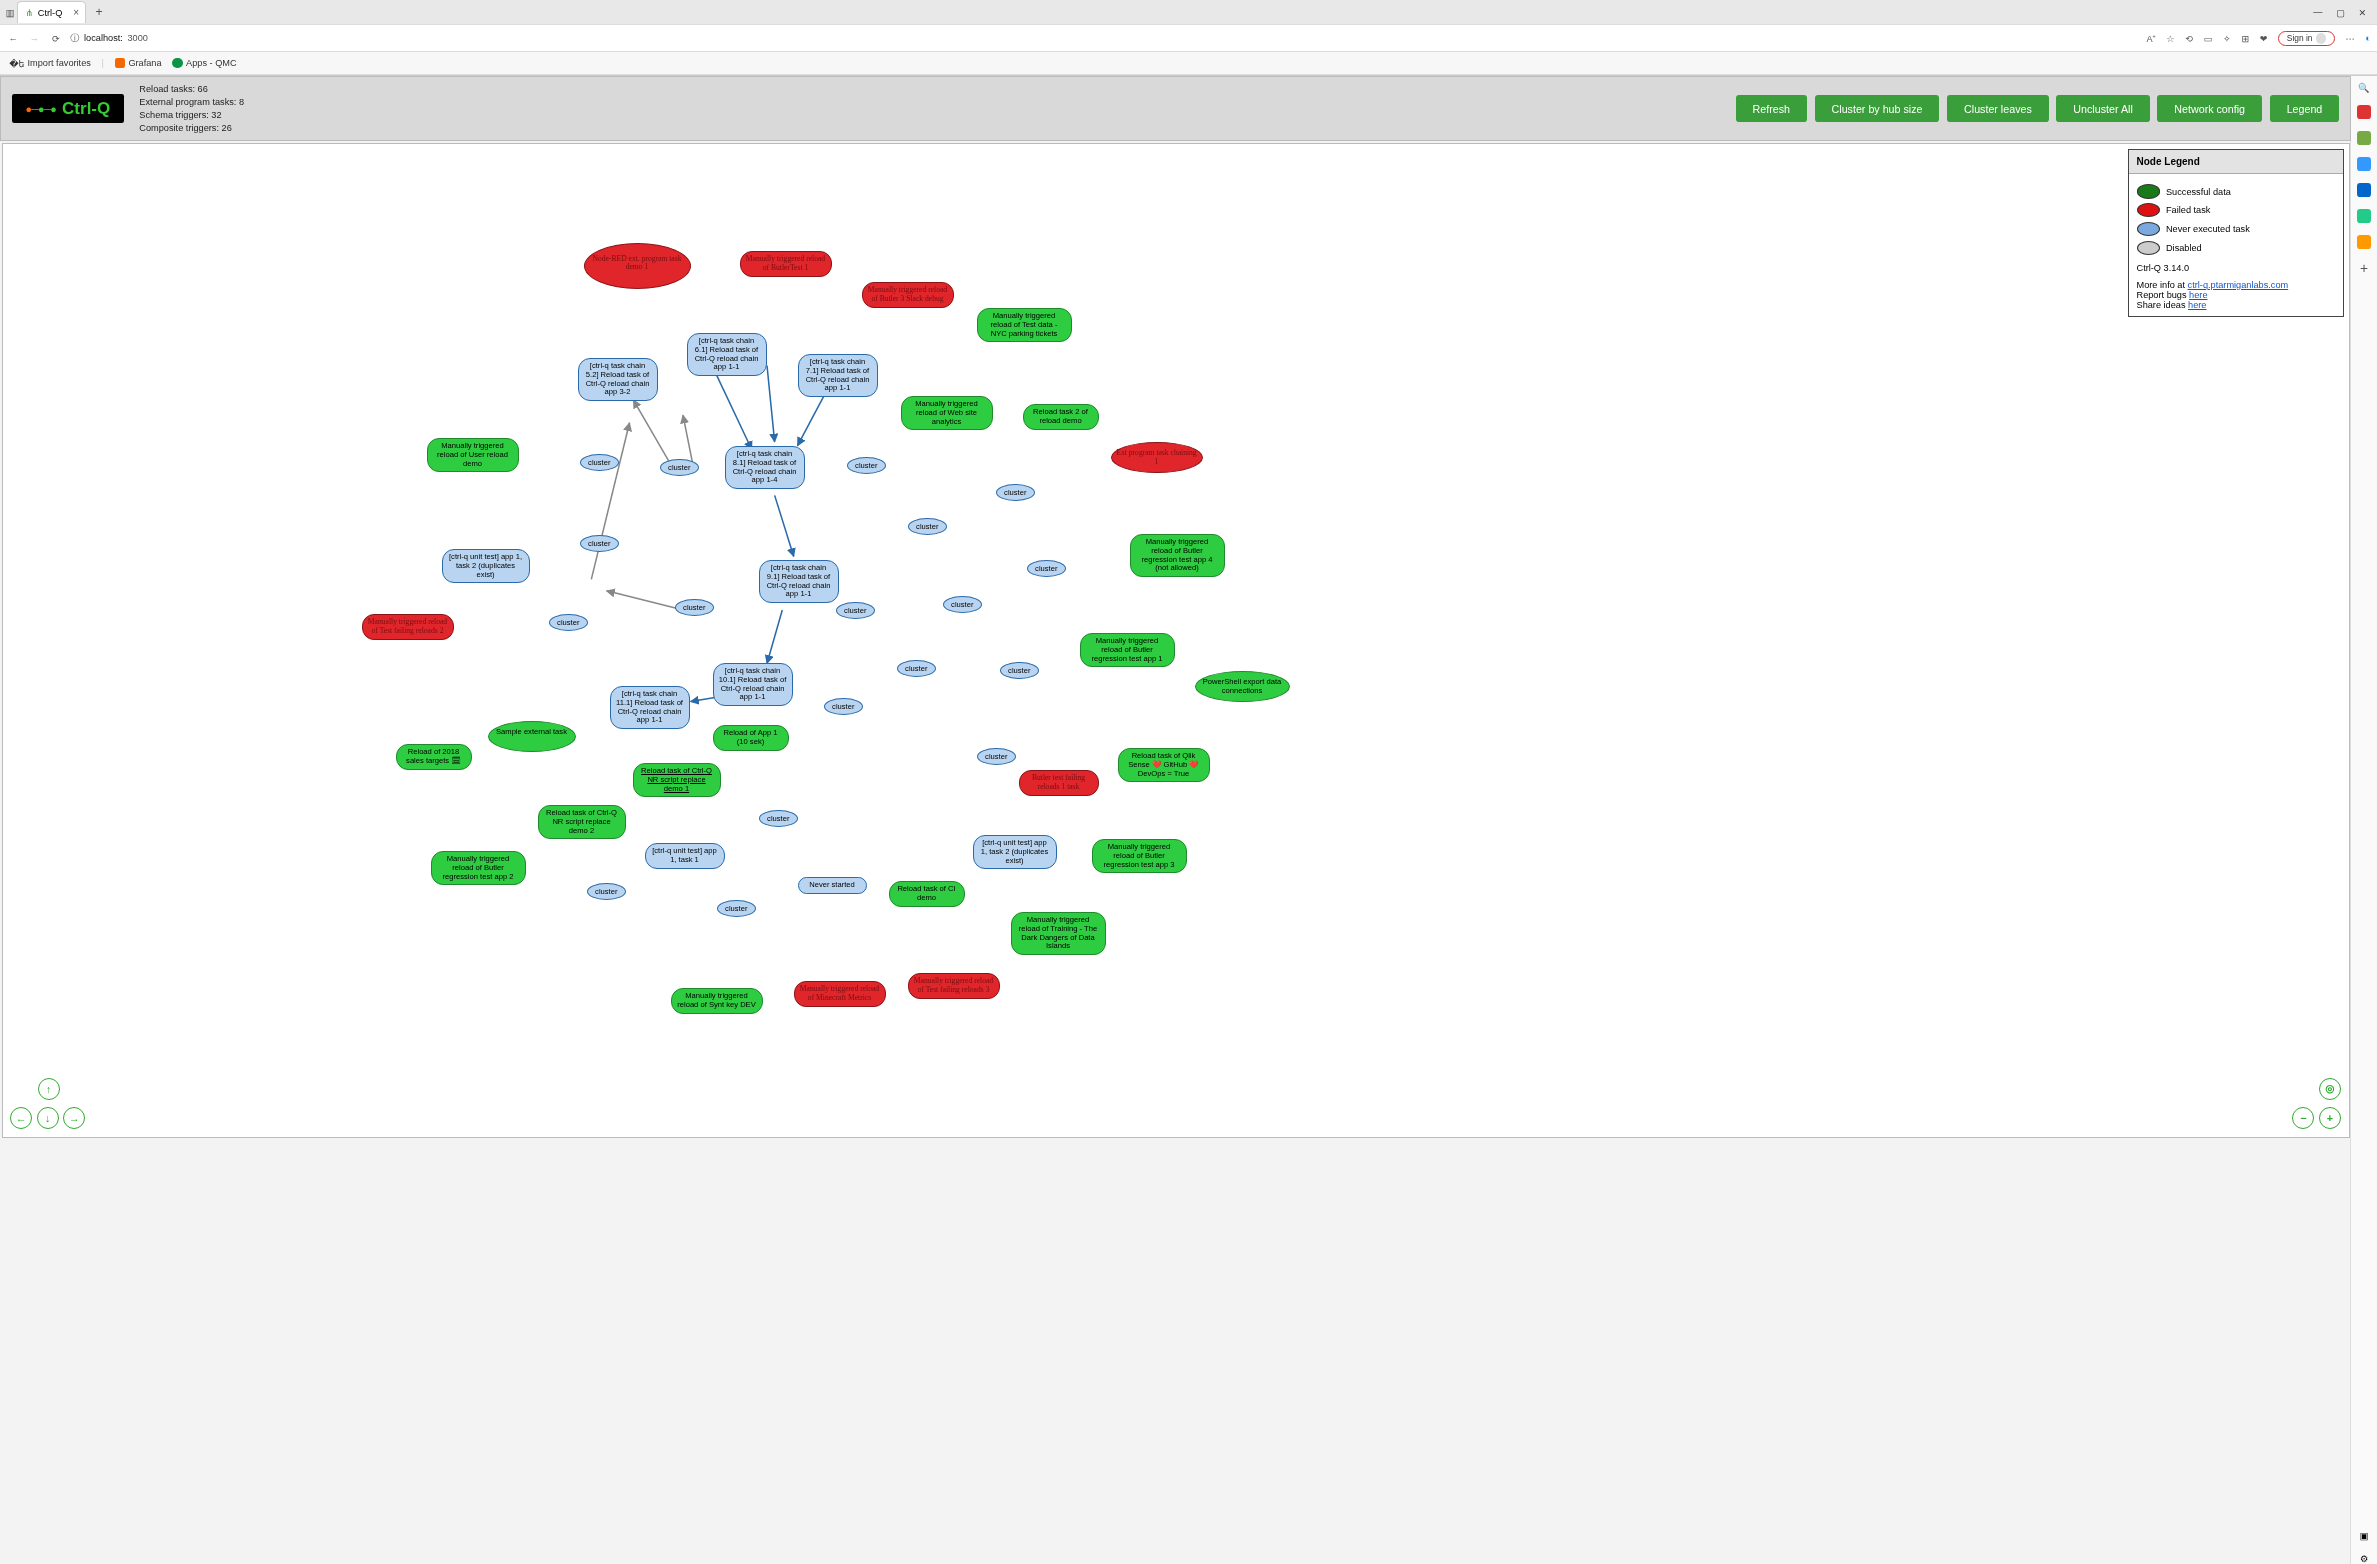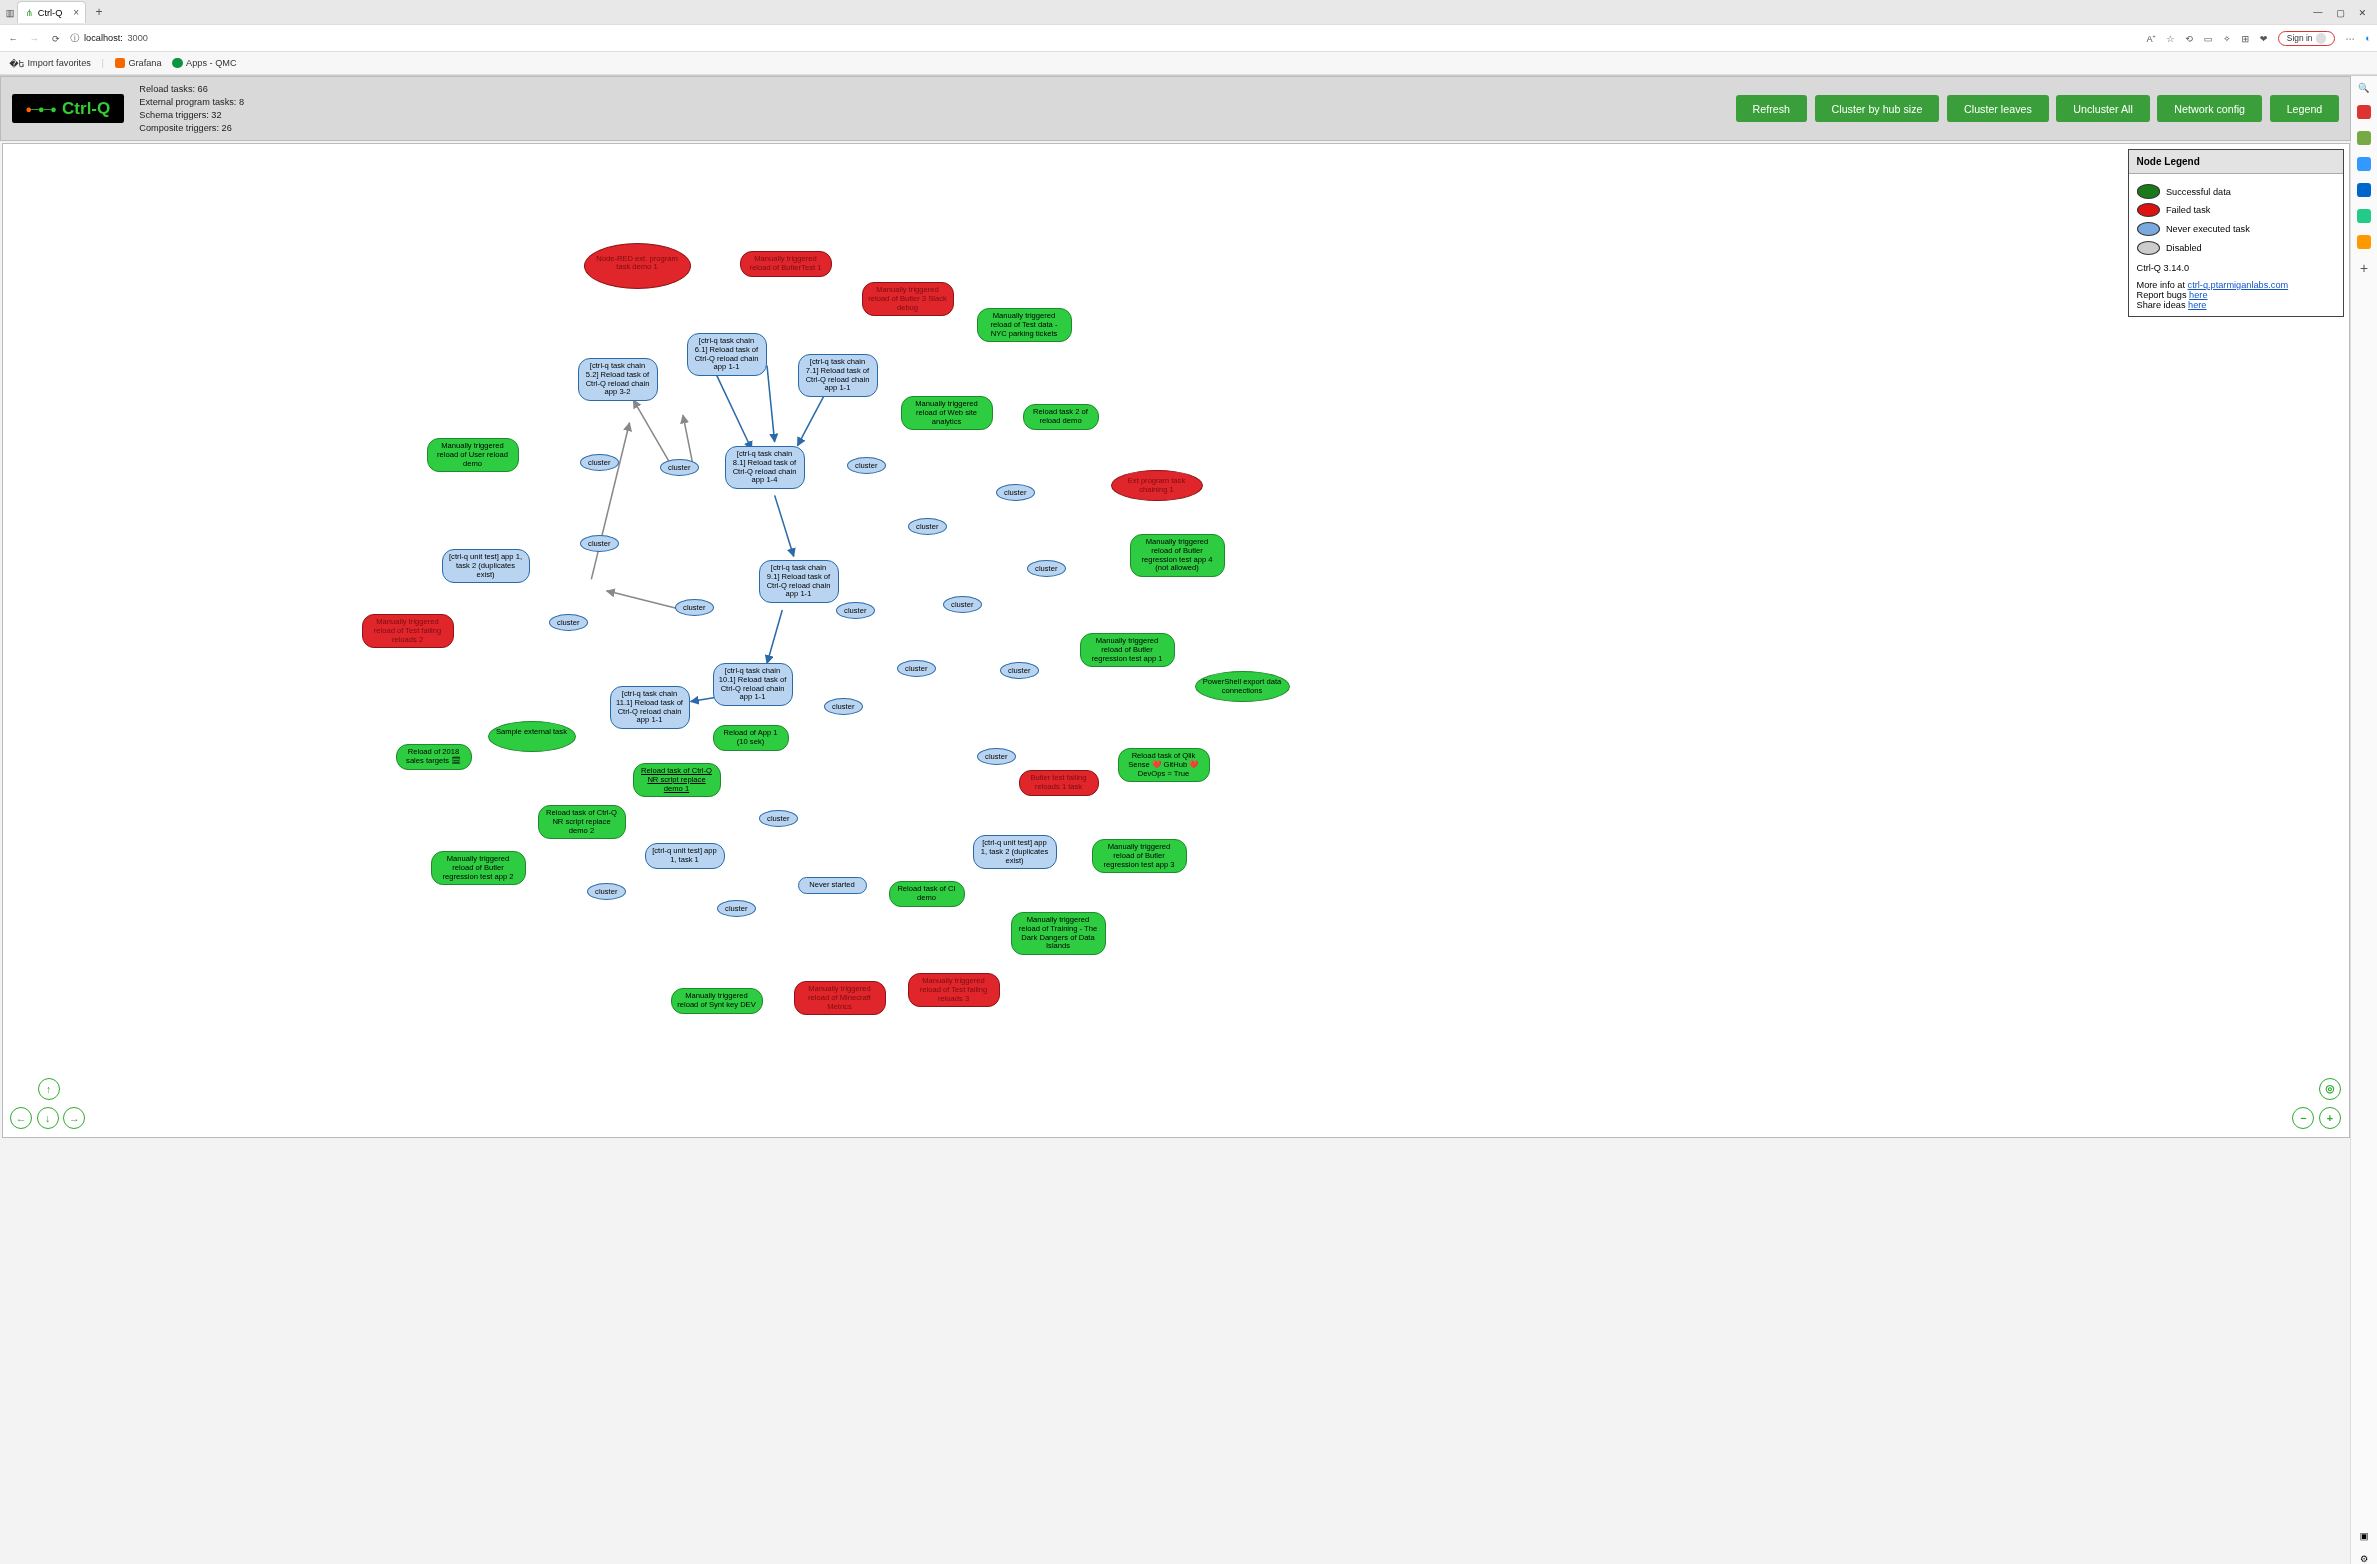--- a/index.html
+++ b/index.html
@@ -28,21 +28,21 @@
   .app-header{display:flex;align-items:center;background:#d9d9d9;border:0.8px solid #bbb;padding:6.1px 10.7px;gap:15.3px;}
   .logo{background:#000;color:#3c3;font-weight:bold;font-size:17px;padding:4.6px 13.8px;border-radius:2.3px;display:flex;align-items:center;gap:6.1px;}
   .logo .dots{font-size:10.7px;letter-spacing:-0.8px;}
   .stats{color:#222;line-height:1.4;}
   .btnrow{margin-left:auto;display:flex;gap:7.6px;}
   .gbtn{background:#3a9e3a;color:#fff;border:none;border-radius:3.1px;padding:7.6px 17px;font-size:10.7px;cursor:pointer;}
   
   .canvas{position:relative;background:#fff;border:0.8px solid #bbb;margin:1.5px 1.5px 1.5px 1.5px;height:993px;overflow:hidden;}
   .node{position:absolute;border:0.8px solid #2a6aa8;border-radius:12px;padding:3.1px 4.6px;font-size:7.6px;line-height:1.15;text-align:center;box-sizing:border-box;}
   .node.green{background:#2ecc40;border-color:#1e8a2b;color:#000;}
-  .node.red{background:#e0252b;border-color:#8a1418;color:#7a0f12;}
+  .node.red{background:#e0252b;border-color:#8a1418;color:#7a0f12;font-family:Liberation Serif, serif;}
   .node.blue{background:#b8d4f0;border-color:#2a6aa8;color:#000;}
   .ellipse{border-radius:50%;}
   .cluster{position:absolute;background:#b8d4f0;border:0.8px solid #2a6aa8;border-radius:50%;font-size:7.6px;padding:3.1px 7.6px;color:#000;}
   
   .legend{position:absolute;top:4.6px;right:4.6px;width:214px;border:0.8px solid #444;background:#fff;font-size:9.2px;}
   .legend h4{margin:0;padding:6.1px 7.6px;background:#e3e3e3;border-bottom:0.8px solid #aaa;font-size:10px;}
   .legend .body{padding:6.1px 7.6px;}
   .lg-row{display:flex;align-items:center;gap:6.1px;margin:4.6px 0;}
   .lg-ell{width:21.4px;height:12.2px;border-radius:50%;border:0.8px solid #333;}
   .lg-ell.g{background:#1a7a1a;}
@@ -180,21 +180,21 @@
     <div class="node red ellipse" style="left:581px;top:99px;width:107px;height:46px;padding-top:10.7px;">Node-RED ext. program task demo 1</div>
     <div class="node red" style="left:737px;top:107px;width:92px;">Manually triggered reload of ButlerTest 1</div>
     <div class="node red" style="left:859px;top:138px;width:92px;">Manually triggered reload of Butler 3 Slack debug</div>
     <div class="node green" style="left:974px;top:164px;width:95px;">Manually triggered reload of Test data - NYC parking tickets</div>
 
     <div class="node blue" style="left:684px;top:189px;width:80px;">[ctrl-q task chain 6.1] Reload task of Ctrl-Q reload chain app 1-1</div>
     <div class="node blue" style="left:575px;top:214px;width:80px;">[ctrl-q task chain 5.2] Reload task of Ctrl-Q reload chain app 3-2</div>
     <div class="node blue" style="left:795px;top:210px;width:80px;">[ctrl-q task chain 7.1] Reload task of Ctrl-Q reload chain app 1-1</div>
     <div class="node green" style="left:898px;top:252px;width:92px;">Manually triggered reload of Web site analytics</div>
     <div class="node green" style="left:1020px;top:260px;width:76px;">Reload task 2 of reload demo</div>
-    <div class="node red ellipse" style="left:1108px;top:298px;width:92px;height:31px;padding-top:6.1px;margin-top:28px;">Ext program task chaining 1</div>
+    <div class="node red ellipse" style="left:1108px;top:298px;width:92px;height:31px;padding-top:6.1px;">Ext program task chaining 1</div>
 
     <div class="node green" style="left:424px;top:294px;width:92px;">Manually triggered reload of User reload demo</div>
     <div class="node blue" style="left:722px;top:302px;width:80px;">[ctrl-q task chain 8.1] Reload task of Ctrl-Q reload chain app 1-4</div>
 
     <div class="node blue" style="left:439px;top:405px;width:88px;">[ctrl-q unit test] app 1, task 2 (duplicates exist)</div>
     <div class="node green" style="left:1127px;top:390px;width:95px;">Manually triggered reload of Butler regression test app 4 (not allowed)</div>
 
     <div class="node blue" style="left:756px;top:416px;width:80px;">[ctrl-q task chain 9.1] Reload task of Ctrl-Q reload chain app 1-1</div>
     <div class="node red" style="left:359px;top:470px;width:92px;">Manually triggered reload of Test failing reloads 2</div>
 

